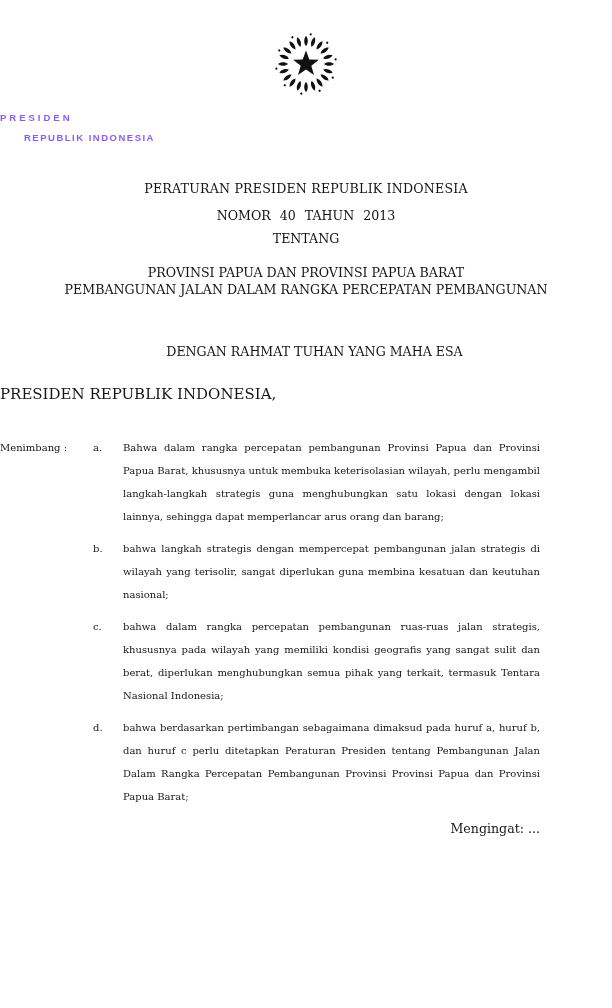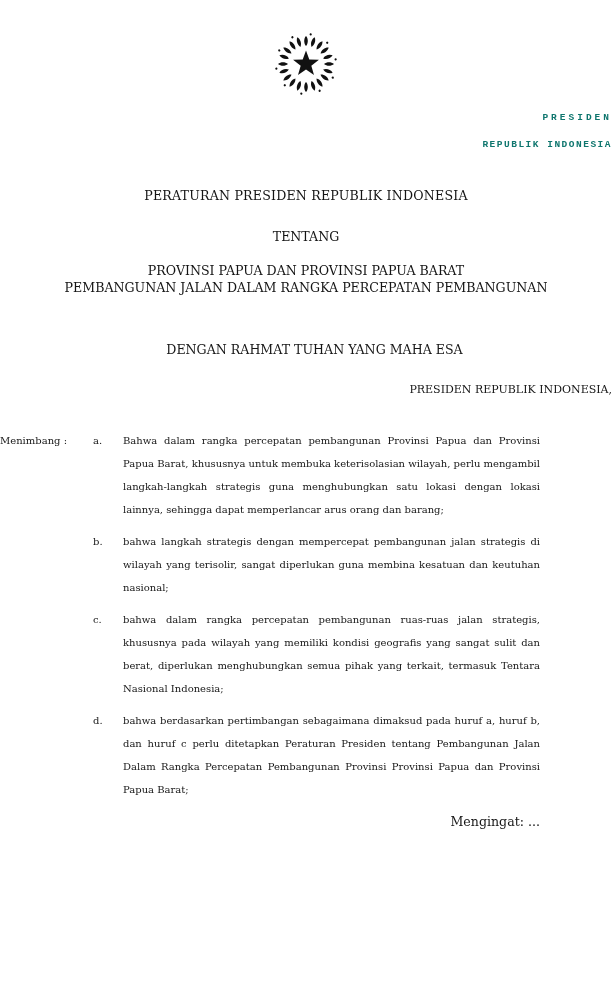--- a/index.html
+++ b/index.html
@@ -7,32 +7,32 @@
     width: 612px;
     height: 1008px;
     background: #ffffff;
     position: relative;
     overflow: hidden;
     font-family: "DejaVu Serif", "Liberation Serif", serif;
     color: #161616;
   }
   .seal-wrap { padding-top: 24px; text-align: center; }
   .seal-wrap svg { display: inline-block; }
-  .letterhead { text-align: right; font-family: Liberation Mono, monospace; font-weight: bold; color: #0f766e; margin-top: 4px; }
+  .letterhead { text-align: left; font-family: Liberation Sans, sans-serif; font-weight: bold; color: #8b5cf6; margin-top: 4px; }
   .lh1 { font-size: 9.5px; letter-spacing: 3px; }
-  .lh2 { font-size: 9.5px; letter-spacing: 1.5px; margin-top: 16px; }
+  .lh2 { font-size: 9.5px; letter-spacing: 1.5px; margin-top: 9px; padding-left: 24px; }
 
   .title-block { margin-top: 38px; text-align: center; font-size: 12.6px; color: #141414; }
-  .t-line1 { margin-bottom: 26px; letter-spacing: 0.2px; }
+  .t-line1 { margin-bottom: 12px; letter-spacing: 0.2px; }
   .t-line2 { margin-bottom: 8px; word-spacing: 5px; }
   .t-line3 { margin-bottom: 18px; text-align: center; }
   .t-sub { line-height: 17px; }
 
   .invocation { margin-top: 46px; text-align: center; font-size: 12.6px; margin-left: 17px; }
-  .authority  { margin-top: 26px; text-align: right; font-size: 11px; }
+  .authority  { margin-top: 26px; text-align: left; font-size: 15px; }
 
   .considering {
     margin-top: 33px;
     margin-right: 72px;   
     display: flex;
     font-size: 10px;
     line-height: 23px;
   }
   .considering-label { width: 93px; flex-shrink: 0; }
   .items { flex: 1; }
@@ -95,20 +95,21 @@
     </svg>
   </div>
 
   <div class="letterhead">
     <div class="lh1">PRESIDEN</div>
     <div class="lh2">REPUBLIK INDONESIA</div>
   </div>
 
   <div class="title-block">
     <div class="t-line1">PERATURAN PRESIDEN REPUBLIK INDONESIA</div>
+    <div class="t-line2">NOMOR 40 TAHUN 2013</div>
     <div class="t-line3">TENTANG</div>
     <div class="t-sub">PROVINSI PAPUA DAN PROVINSI PAPUA BARAT</div>
     <div class="t-sub">PEMBANGUNAN JALAN DALAM RANGKA PERCEPATAN PEMBANGUNAN</div>
   </div>
 
   <div class="invocation">DENGAN RAHMAT TUHAN YANG MAHA ESA</div>
   <div class="authority">PRESIDEN REPUBLIK INDONESIA,</div>
 
   <div class="considering">
     <div class="considering-label">Menimbang :</div>

